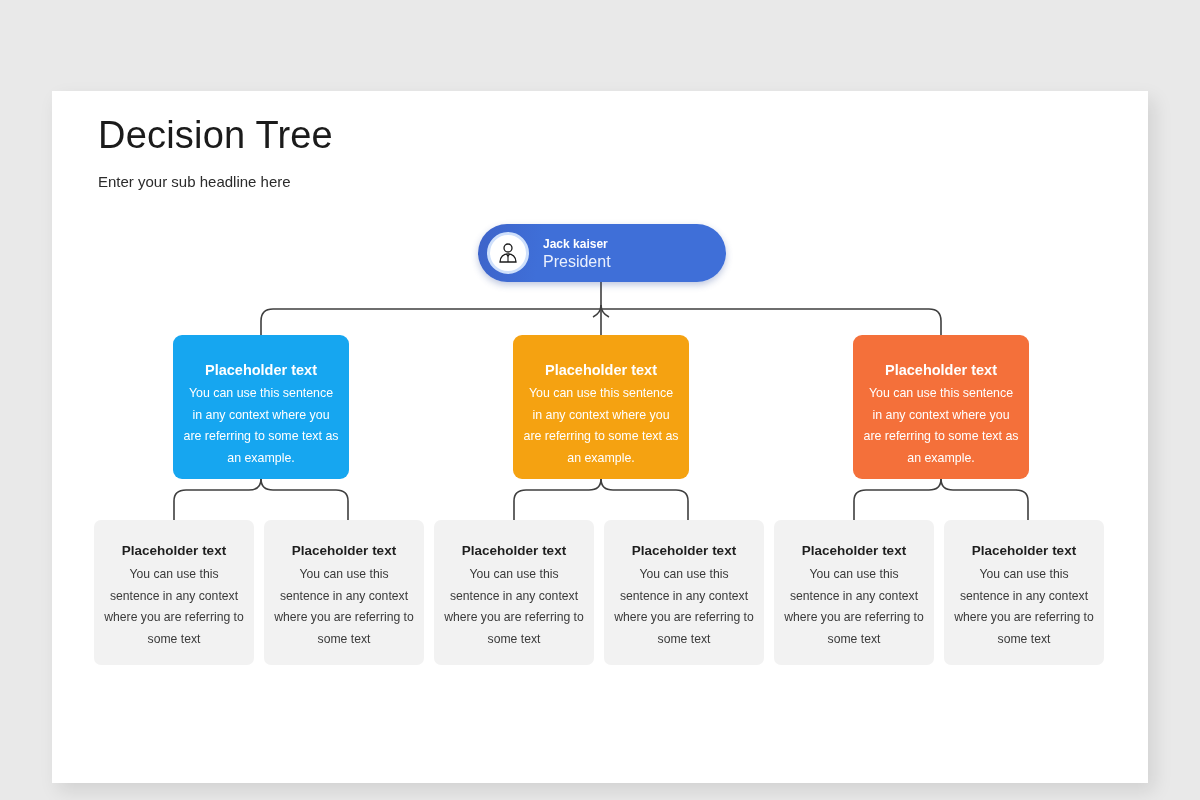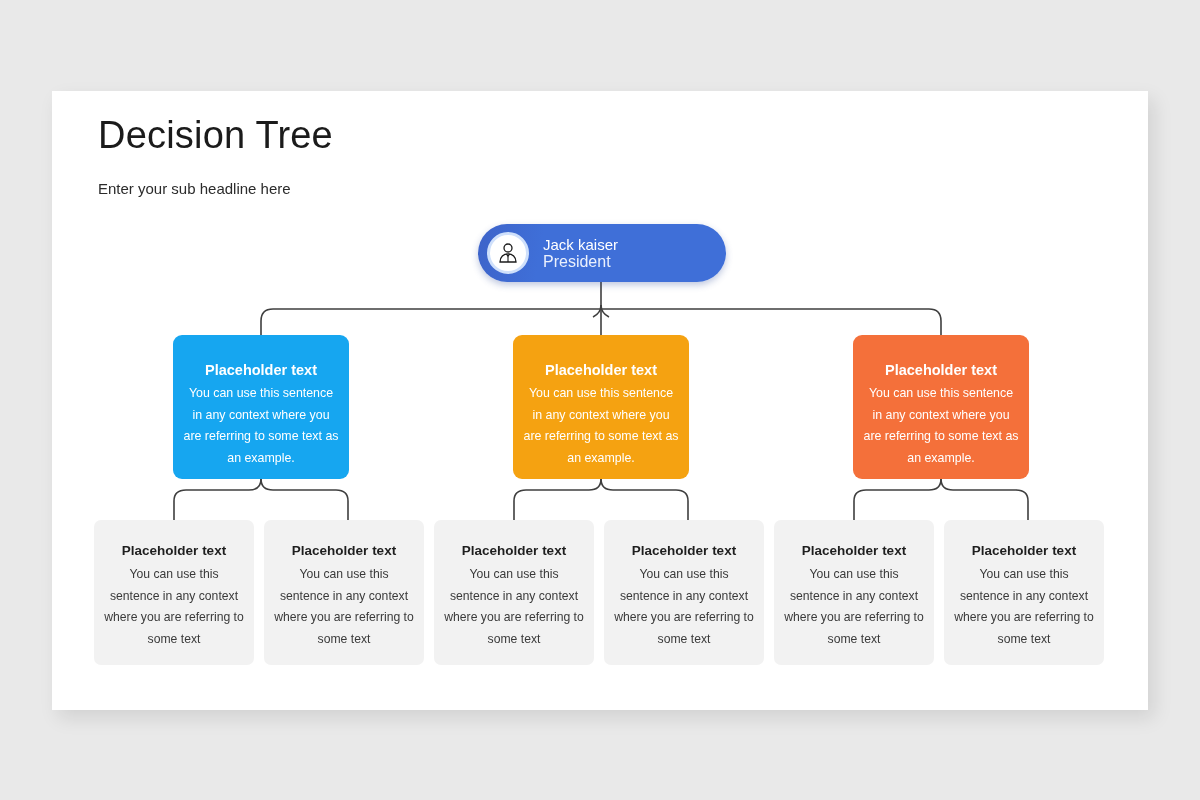--- a/index.html
+++ b/index.html
@@ -12,37 +12,37 @@
     background: #e9e9e9;
     font-family: "Liberation Sans", sans-serif;
     overflow: hidden;
   }
 
   #slide {
     position: absolute;
     left: 52px;
     top: 91px;
     width: 1096px;
-    height: 619px;
+    height: 692px;
     background: #ffffff;
     box-shadow: 6px 8px 18px rgba(0,0,0,0.10);
   }
 
   
   #header { position: absolute; left: 46px; top: 20px; }
   #page-title {
     font-size: 38px;
     font-weight: 400;
     color: #1b1b1b;
     letter-spacing: 0.2px;
     line-height: 48px;
     white-space: nowrap;
   }
   #page-subtitle {
-    margin-top: 20px;
+    margin-top: 13px;
     font-size: 15px;
     font-weight: 400;
     color: #2b2b2b;
     line-height: 20px;
     white-space: nowrap;
   }
 
   
   #connectors {
     position: absolute;
@@ -78,22 +78,22 @@
     border: 3px solid #cfe0fb;
     box-sizing: border-box;
     display: flex;
     align-items: center;
     justify-content: center;
     flex: none;
   }
   #root-avatar svg { display: block; }
   #root-text { margin-left: 14px; }
   #root-name {
-    font-size: 15px;
-    font-weight: normal;
+    font-size: 12px;
+    font-weight: bold;
     color: #ffffff;
     line-height: 17px;
   }
   #root-role {
     font-size: 16px;
     font-weight: 400;
     color: #eaf0fd;
     line-height: 16px;
     margin-top: 1px;
   }

